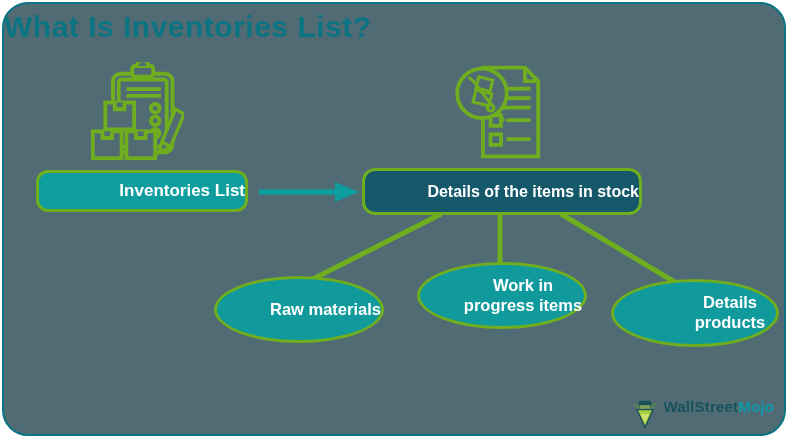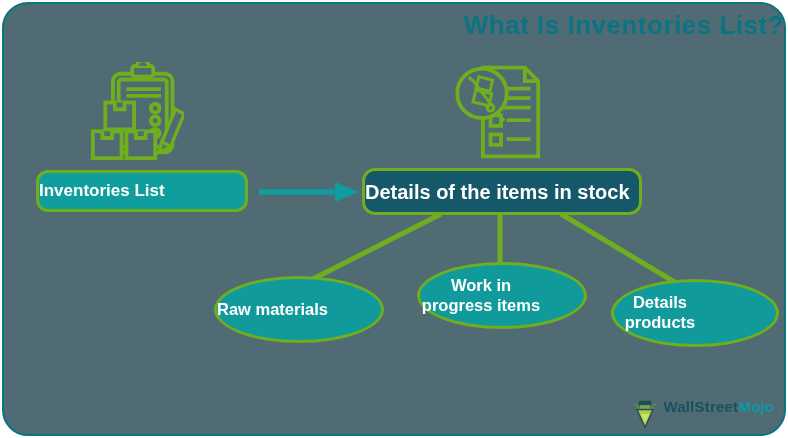--- a/index.html
+++ b/index.html
@@ -5,39 +5,39 @@
   * { margin: 0; padding: 0; box-sizing: border-box; }
   html, body { width: 788px; height: 438px; background: #ffffff; overflow: hidden;
     font-family: "Liberation Sans", sans-serif; }
   .panel {
     position: absolute; left: 2px; top: 2px; width: 784px; height: 434px;
     background: #506b73; border: 2px solid #0b7482; border-radius: 26px;
     overflow: hidden;
   }
   .title {
     position: absolute; top: 6px; left: 0; width: 100%;
-    text-align: right; font-size: 26px; font-weight: 700;
+    text-align: left; font-size: 30px; font-weight: 700;
     letter-spacing: 0.5px; color: #0b7482;
   }
   .icon { position: absolute; }
   .icon-left  { left: 84px;  top: 58px; }
   .icon-right { left: 450px; top: 58px; }
   .node {
-    position: absolute; display: flex; align-items: center; justify-content: flex-start;
+    position: absolute; display: flex; align-items: center; justify-content: flex-end;
     color: #ffffff; font-weight: 700; text-align: center; line-height: 1.2;
   }
   .box-source {
     left: 32px; top: 166px; width: 212px; height: 42px;
     background: #0f9d9d; border: 3px solid #6fae1f; border-radius: 12px;
     font-size: 17px;
   }
   .box-target {
     left: 358px; top: 164px; width: 280px; height: 47px;
     background: #15586a; border: 3px solid #6fae1f; border-radius: 13px;
-    font-size: 20px;
+    font-size: 16px;
   }
   .ellipse {
     background: #119a9c; border: 3px solid #6fae1f; border-radius: 50%;
     font-size: 16.5px;
   }
   .ellipse-a { left: 210px; top: 272px; width: 170px; height: 67px; }
   .ellipse-b { left: 413px; top: 258px; width: 170px; height: 67px; }
   .ellipse-c { left: 607px; top: 275px; width: 168px; height: 68px; }
   .ellipse-b .lbl { width: 122px; }
   .ellipse-c .lbl { width: 92px; }

